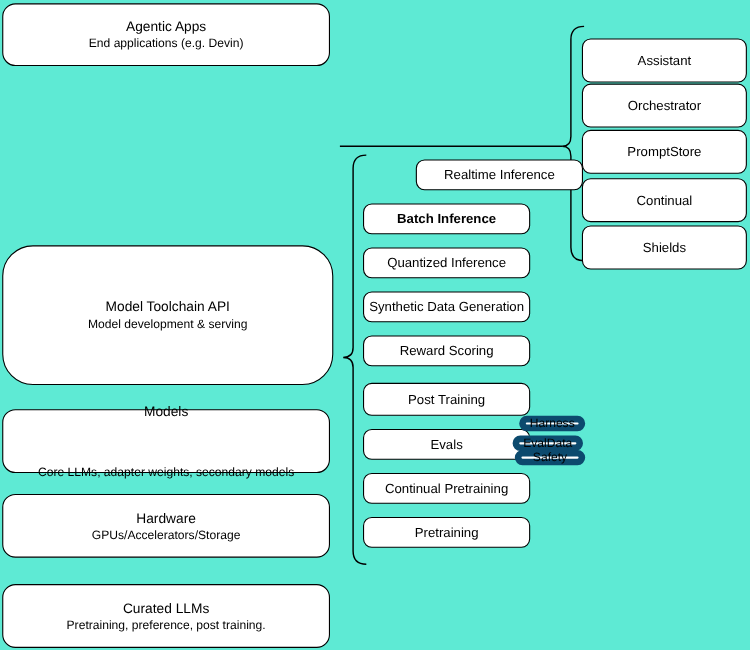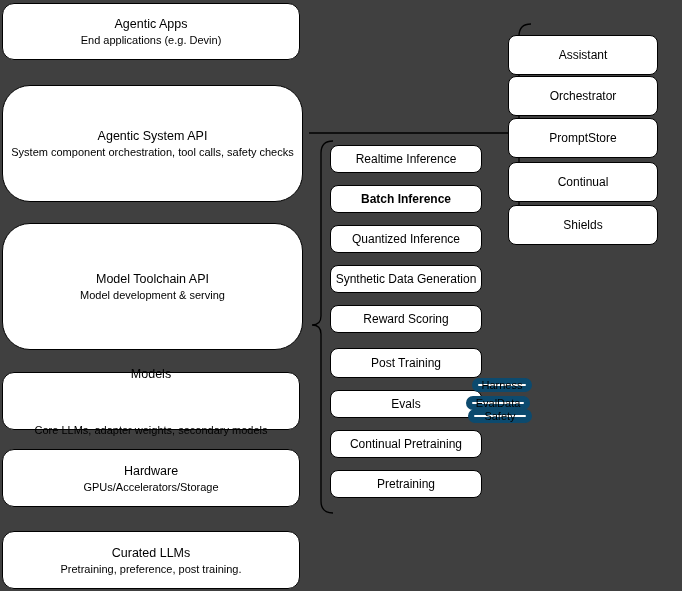--- a/index.html
+++ b/index.html
@@ -1,39 +1,39 @@
 <!DOCTYPE html>
 <html><head>
 <meta charset="utf-8">
 <style>
   html,body{margin:0;padding:0;background:#ffffff;}
   #canvas{
-    position:relative;width:682px;height:591px;background:#404040;overflow:hidden;
+    position:relative;width:682px;height:591px;background:#5eead4;overflow:hidden;
     font-family:"Liberation Sans","DejaVu Sans",sans-serif;color:#000;
   }
   svg.overlay{position:absolute;left:0;top:0;z-index:1;}
   .node{
     position:absolute;box-sizing:border-box;background:#fff;border:1px solid #000;
     display:flex;flex-direction:column;align-items:center;justify-content:center;
     text-align:center;z-index:2;
   }
   .lbox{left:2px;width:298px;border-radius:12px;gap:4px;padding:0 6px;}
   .lbox.big{width:301px;border-radius:28px;}
   .ltitle{font-size:12.5px;line-height:14px;}
   .lsub{font-size:11px;line-height:11px;}
   .lb0{top:3px;height:57px;}
   .lb1{top:85px;height:117px;}
   .lb2{top:223px;height:127px;align-items:center;}
   .lb3{top:372px;height:58px;gap:44px;}
   .lb4{top:449px;height:58px;}
   .lb5{top:531px;height:58px;}
   .mbox{left:330px;width:152px;height:28px;border-radius:8px;font-size:12px;z-index:2;}
-  .m0{top:145px;} .m1{top:185px;font-weight:bold;} .m2{top:225px;} .m3{top:265px;} .m4{top:305px;}
+  .m0{top:145px;margin-left:48px;} .m1{top:185px;font-weight:bold;} .m2{top:225px;} .m3{top:265px;} .m4{top:305px;}
   .m5{top:348px;height:30px;} .m6{top:390px;} .m7{top:430px;} .m8{top:470px;}
-  .rbox{left:508px;width:150px;height:40px;border-radius:8px;font-size:12px;}
+  .rbox{left:529px;width:150px;height:40px;border-radius:8px;font-size:12px;}
   .r0{top:35px;} .r1{top:76px;} .r2{top:118px;} .r3{top:162px;} .r4{top:205px;}
   .pill{
     position:absolute;box-sizing:border-box;height:14px;background:#fff;border:6px solid #0c4a6e;
     border-radius:7px;display:flex;align-items:center;justify-content:center;
     font-size:11px;line-height:12px;z-index:3;
   }
   .p0{left:472px;top:378px;width:60px;}
   .p1{left:466px;top:396px;width:64px;}
   .p2{left:468px;top:409px;width:64px;}
 </style>
@@ -44,24 +44,20 @@
 
   <svg class="overlay" width="682" height="591" viewBox="0 0 682 591">
     <path d="M 309 133 L 511 133" stroke="#000" stroke-width="1.3" fill="none"></path>
     <path d="M 531 24 Q 519 24 519 36 L 519 124 Q 519 133 511 133 Q 519 133 519 142 L 519 225 Q 519 237 531 237" stroke="#000" stroke-width="1.3" fill="none"></path>
     <path d="M 333 141 Q 321 141 321 153 L 321 316 Q 321 325 312 325 Q 321 325 321 334 L 321 501 Q 321 513 333 513" stroke="#000" stroke-width="1.3" fill="none"></path>
   </svg>
 
   <div class="node lbox lb0">
     <div class="ltitle">Agentic Apps</div>
     <div class="lsub">End applications (e.g. Devin)</div>
-  </div>
-  <div class="node lbox big lb1">
-    <div class="ltitle">Agentic System API</div>
-    <div class="lsub">System component orchestration, tool calls, safety checks</div>
   </div>
   <div class="node lbox big lb2">
     <div class="ltitle">Model Toolchain API</div>
     <div class="lsub">Model development &amp; serving</div>
   </div>
   <div class="node lbox lb3">
     <div class="ltitle">Models</div>
     <div class="lsub">Core LLMs, adapter weights, secondary models</div>
   </div>
   <div class="node lbox lb4">

